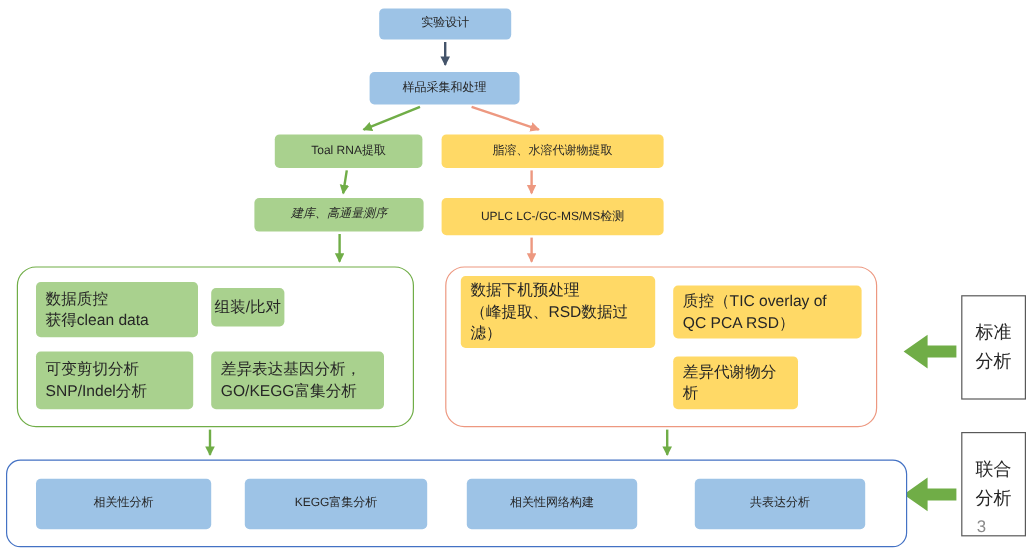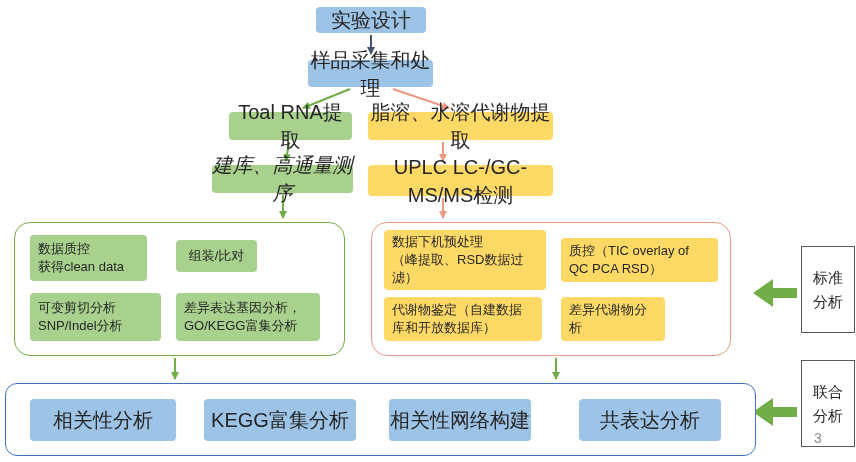--- a/index.html
+++ b/index.html
@@ -17,21 +17,21 @@
     display: flex;
     align-items: center;
     border-radius: 4px;
     font-size: 13px;
     line-height: 1.4;
     color: #262626;
     white-space: pre-line;
   }
   .center { justify-content: center; text-align: center; }
   .la { padding: 4px 8px; text-align: left; }
-  .fs14 { font-size: 20px; }
+  .fs14 { font-size: 10px; }
   .blue   { background: #9DC3E6; }
   .green  { background: #A9D18E; }
   .yellow { background: #FFD966; }
   .panel {
     position: absolute;
     background: #ffffff;
     border-radius: 16px;
   }
   .green-border  { border: 1.5px solid #70AD47; }
   .salmon-border { border: 1.5px solid #ED9880; }
@@ -94,33 +94,32 @@
   </svg>
 
   <div class="box blue center fs14" style="left:316px; top:7px;  width:110px; height:26px;">实验设计</div>
   <div class="box blue center fs14" style="left:308px; top:60px; width:125px; height:27px;">样品采集和处理</div>
   <div class="box green center fs14" style="left:229px; top:112px; width:123px; height:28px;">Toal RNA提取</div>
   <div class="box yellow center fs14" style="left:368px; top:112px; width:185px; height:28px;">脂溶、水溶代谢物提取</div>
   <div class="box green center fs14" style="left:212px; top:165px; width:141px; height:28px;font-style:italic;">建库、高通量测序</div>
   <div class="box yellow center fs14" style="left:368px; top:165px; width:185px; height:31px;">UPLC LC-/GC-MS/MS检测</div>
 
   <div class="panel green-border" style="left:14px; top:222px; width:331px; height:134px;"></div>
-  <div class="box green la" style="left:30px;  top:235px; width:117px; height:46px;">数据质控
+  <div class="box green la" style="left:30px;  top:235px; width:135px; height:46px;">数据质控
 获得clean data</div>
-  <div class="box green center" style="left:176px; top:240px; width:81px; height:32px;">组装/比对</div>
+  <div class="box green center" style="left:176px; top:240px; width:61px; height:32px;">组装/比对</div>
   <div class="box green la" style="left:30px;  top:293px; width:131px; height:48px;">可变剪切分析
 SNP/Indel分析</div>
   <div class="box green la" style="left:176px; top:293px; width:144px; height:48px;">差异表达基因分析，
 GO/KEGG富集分析</div>
 
   <div class="panel salmon-border" style="left:371px; top:222px; width:360px; height:134px;"></div>
   <div class="box yellow la" style="left:384px; top:230px; width:162px; height:60px;">数据下机预处理
 （峰提取、RSD数据过滤）</div>
   <div class="box yellow la" style="left:561px; top:238px; width:157px; height:44px;">质控（TIC overlay of QC PCA RSD）</div>
-  <div class="box yellow la" style="left:384px; top:297px; width:158px; height:44px;">代谢物鉴定（自建数据库和开放数据库）</div>
   <div class="box yellow la" style="left:561px; top:297px; width:104px; height:44px;">差异代谢物分析</div>
 
   <div class="panel blue-border" style="left:5px; top:383px; width:751px; height:73px;"></div>
   <div class="box blue center fs14" style="left:30px;  top:399px; width:146px; height:42px;">相关性分析</div>
   <div class="box blue center fs14" style="left:204px; top:399px; width:152px; height:42px;">KEGG富集分析</div>
   <div class="box blue center fs14" style="left:389px; top:399px; width:142px; height:42px;">相关性网络构建</div>
   <div class="box blue center fs14" style="left:579px; top:399px; width:142px; height:42px;">共表达分析</div>
 
   <div class="side-box" style="left:801px; top:246px; width:54px; height:87px;">标准
 分析</div>

